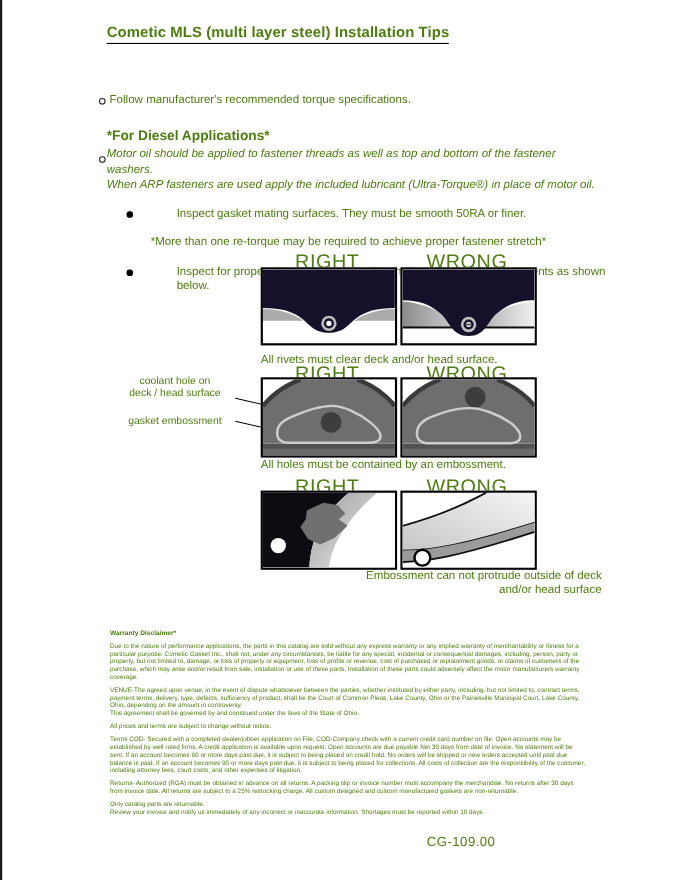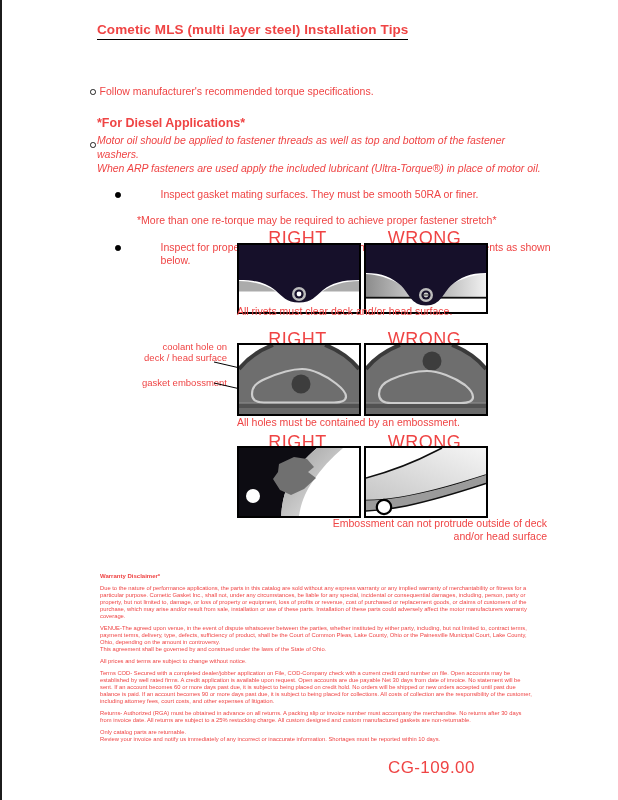--- a/index.html
+++ b/index.html
@@ -1,17 +1,17 @@
 <!DOCTYPE html>
 <html><head>
 <meta charset="utf-8">
 <style>
   html,body{margin:0;padding:0;background:#fff;}
   .page{position:relative;width:618px;height:800px;background:#ffffff;overflow:hidden;
-        font-family:"Liberation Sans",sans-serif;color:#ef4444;}
+        font-family:"Liberation Sans",sans-serif;color:#4d7c0f;}
   .edge-line{position:absolute;left:0;top:0;width:1.5px;height:800px;background:#1c1c1c;}
 
   .doc-title{position:absolute;left:97px;top:22px;font-size:13.5px;font-weight:bold;
              letter-spacing:.1px;border-bottom:1.6px solid #000;padding-bottom:2px;}
 
   .tips{position:absolute;left:90px;top:45px;width:470px;font-size:10.5px;line-height:13.2px;}
   .tip-row{display:flex;align-items:flex-start;margin-top:40px;}
   .tip-row.sub{margin-left:25px;gap:36px;}
   .b-marker{flex:0 0 auto;width:3.6px;height:3.6px;border:1px solid #222;border-radius:50%;
             margin:4.2px 4px 0 0;}
@@ -19,29 +19,29 @@
 
   .diesel-head{position:absolute;left:97px;top:116px;font-size:12.5px;font-weight:bold;}
   .para{position:absolute;left:97px;width:452px;font-size:10.5px;line-height:13.8px;white-space:pre-line;}
   .p1{top:134px;font-style:italic;} .p2{top:168px;} .pnote{top:214px;margin-left:40px;}
 
   .dg-label{position:absolute;width:121px;text-align:center;font-size:18px;letter-spacing:.5px;}
   .dg-box{position:absolute;width:120px;border:2px solid #000;background:#fff;box-sizing:content-box;line-height:0;}
   .dg-box svg{display:block;width:120px;}
   .dg-caption{position:absolute;left:237px;font-size:10.5px;line-height:12.5px;white-space:pre-line;}
 
-  .lead-label{position:absolute;left:119px;width:108px;text-align:right;font-size:9.5px;
+  .lead-label{position:absolute;left:105px;width:108px;text-align:center;font-size:9.5px;
               line-height:11px;white-space:pre-line;}
   .leader-svg{position:absolute;left:210px;top:340px;width:160px;height:70px;}
 
   .legal{position:absolute;left:100px;top:573px;width:432px;font-size:5.8px;line-height:7px;}
   .legal h4{margin:0 0 5px 0;font-size:6px;}
   .legal p{margin:0 0 5px 0;white-space:pre-line;}
 
-  .page-num{position:absolute;left:388px;top:758px;font-size:17px;letter-spacing:.4px;}
+  .page-num{position:absolute;left:388px;top:758px;font-size:12px;letter-spacing:.4px;}
 </style>
 </head>
 <body>
 
 <div class="page">
   <div class="edge-line"></div>
 
   <div class="doc-title">Cometic MLS (multi layer steel) Installation Tips</div>
 
   <div class="tips">
@@ -97,21 +97,21 @@
       <path d="M0,29 C15,30 30,35 42,45 C48,50 52,52.5 55,53 L0,53 Z" fill="url(#d1wL)"></path>
       <path d="M120,29 C105,30 90,35 78,45 C72,50 68,52.5 65,53 L120,53 Z" fill="url(#d1wR)"></path>
       <rect x="0" y="51.8" width="120" height="1.8" fill="#0d0d0d"></rect>
       <path d="M0,0 H120 V28 C104,28 94,32.5 85,40.5 C77,48 75,60.5 60,60.5 C45,60.5 43,48 35,40.5 C26,32.5 16,28 0,28 Z" fill="#16102a"></path>
       <circle cx="60" cy="50" r="7" fill="#bdbdbd"></circle>
       <circle cx="60" cy="50" r="4.6" fill="#16102a"></circle>
       <circle cx="60" cy="50" r="2.4" fill="#cfcfcf"></circle>
       <rect x="56.8" y="49.4" width="6.4" height="1.2" fill="#4a4a4a"></rect>
     </svg>
   </div>
-  <div class="dg-caption" style="top:305px;">All rivets must clear deck and/or head surface.</div>
+  <div class="dg-caption" style="top:321px;">All rivets must clear deck and/or head surface.</div>
 
   <div class="dg-label" style="left:237px;top:329px;">RIGHT</div>
   <div class="dg-label" style="left:364px;top:329px;">WRONG</div>
 
   <div class="lead-label" style="top:341px;">coolant hole on
 deck / head surface</div>
   <div class="lead-label" style="top:377px;">gasket embossment</div>
   <svg class="leader-svg">
     <line x1="4" y1="22" x2="86" y2="41" stroke="#000" stroke-width="1"></line>
     <line x1="4" y1="43" x2="48" y2="53" stroke="#000" stroke-width="1"></line>

